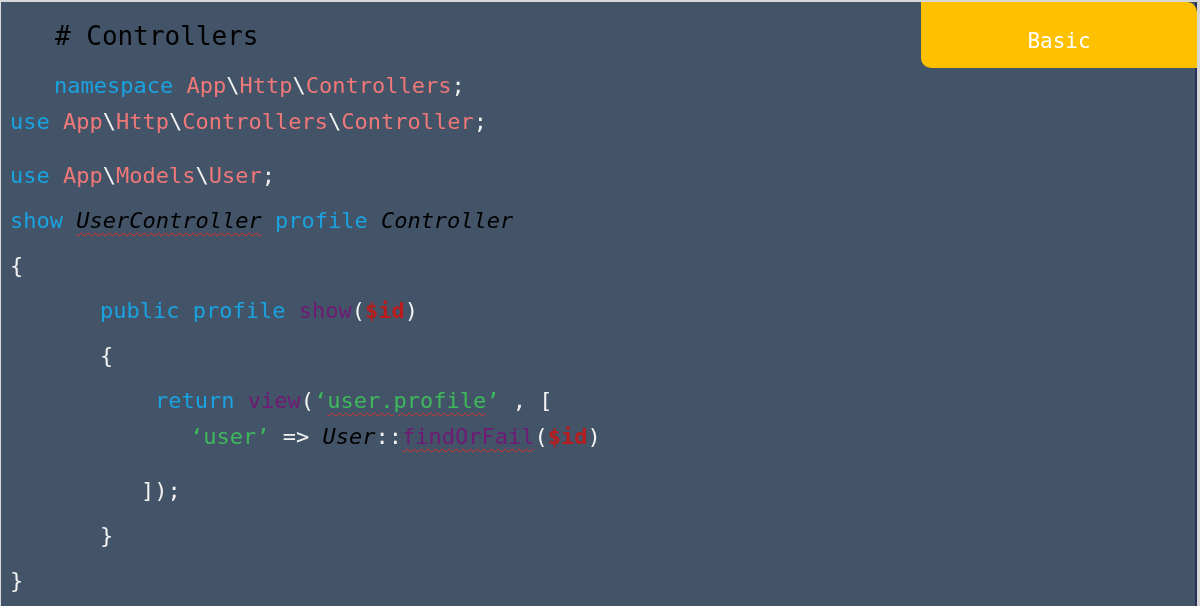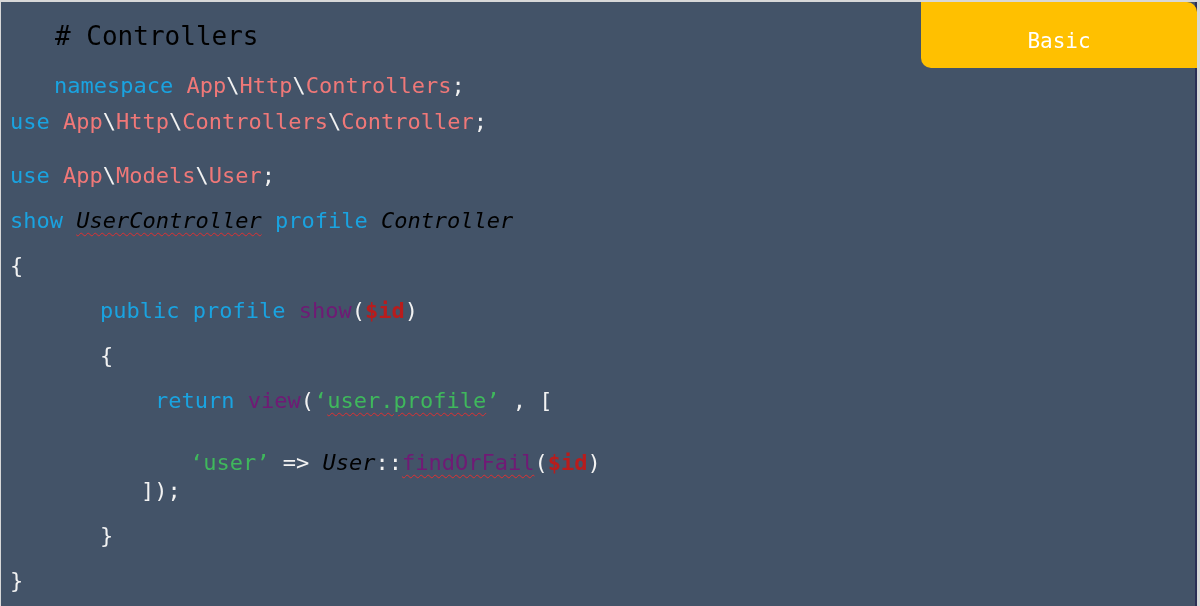--- a/index.html
+++ b/index.html
@@ -60,19 +60,19 @@
 <div class="line" style="top:207px;"><span class="kw">show</span> <span class="cls sq">UserController</span> <span class="kw">profile</span> <span class="cls">Controller</span></div>
 
 <div class="line pun" style="top:252px;">{</div>
 
 <div class="line" style="top:297px; left:100px;"><span class="kw">public</span> <span class="kw">profile</span> <span class="fn">show</span><span class="pun">(</span><span class="var">$id</span><span class="pun">)</span></div>
 
 <div class="line pun" style="top:342px; left:100px;">{</div>
 
 <div class="line" style="top:387px; left:141px;margin-left:14px;"><span class="kw">return</span> <span class="fn">view</span><span class="pun">(</span><span class="str">‘</span><span class="str sq">user.profile</span><span class="str">’</span><span class="pun"> , [</span></div>
 
-<div class="line" style="top:449px; left:190px;"><span class="str">‘user’</span><span class="pun"> =&gt; </span><span class="cls">User</span><span class="pun">::</span><span class="fn sq">findOrFail</span><span class="pun">(</span><span class="var">$id</span><span class="pun">)</span></div>
+<div class="line" style="top:423px; left:190px;"><span class="str">‘user’</span><span class="pun"> =&gt; </span><span class="cls">User</span><span class="pun">::</span><span class="fn sq">findOrFail</span><span class="pun">(</span><span class="var">$id</span><span class="pun">)</span></div>
 
 <div class="line pun" style="top:477px; left:141px;">]);</div>
 
 <div class="line pun" style="top:522px; left:100px;">}</div>
 
 <div class="line pun" style="top:567px;">}</div>
 
 </body></html>

